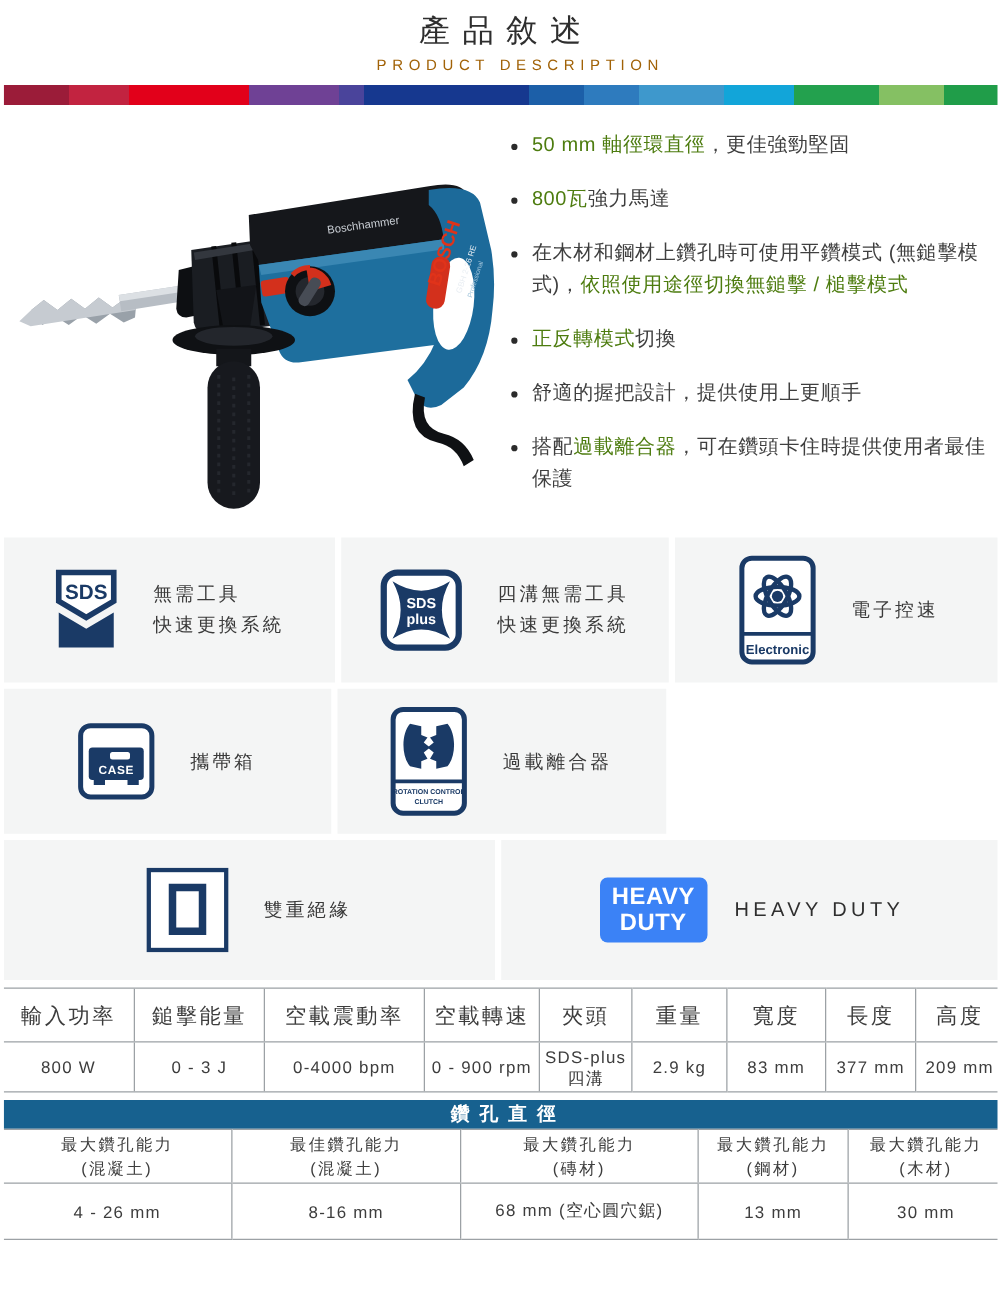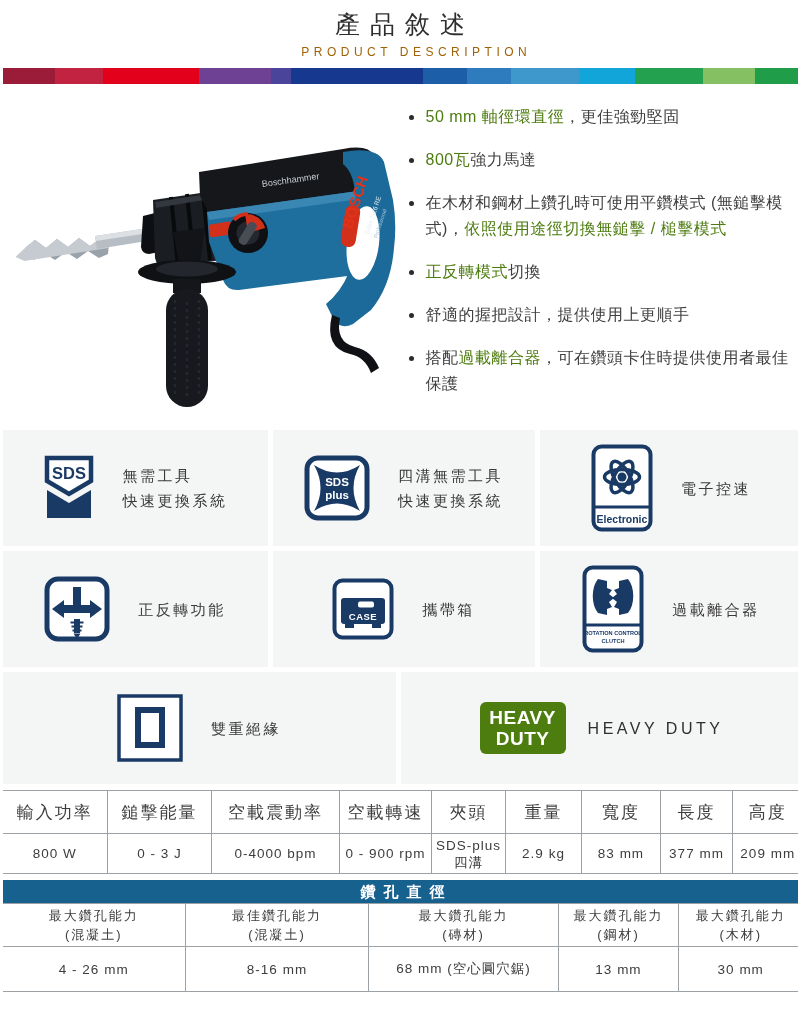--- a/index.html
+++ b/index.html
@@ -23,21 +23,21 @@
   .blue{color:#4d7c0f;}
   
   .features{position:absolute;top:430px;left:0;width:800px;}
   .frow{display:flex;gap:5px;margin-bottom:5px;}
   .fcell{background:#F4F5F5;display:flex;align-items:center;justify-content:center;}
   .r12{height:116px;}
   .r3{height:112px;}
   .w1{width:265px;} .w2{width:262px;} .w3{width:263px;}
   .w4{width:393px;} .w5{width:402px;}
   .flabel{margin-left:28px;font-size:15px;line-height:25px;letter-spacing:2.5px;color:#3a3a3a;white-space:pre-line;}
-  .heavy-badge{width:86px;height:52px;background:#4d7c0f;border-radius:6px;display:flex;align-items:center;justify-content:center;
+  .heavy-badge{width:86px;height:52px;background:#3b82f6;border-radius:6px;display:flex;align-items:center;justify-content:center;
     color:#fff;font-weight:bold;font-size:19px;line-height:21px;text-align:center;white-space:pre-line;letter-spacing:0.5px;}
   .heavy-label{margin-left:22px;font-size:16px;letter-spacing:3.5px;color:#2f2f2f;}
   
   .tables{position:absolute;top:790px;left:0;width:800px;}
   .tbar{height:23px;line-height:23px;background:#17618F;color:#fff;text-align:center;
         font-size:15px;font-weight:bold;letter-spacing:8px;text-indent:8px;}
   table{border-collapse:collapse;width:800px;table-layout:fixed;}
   th,td{border-top:1px solid #9CA1A5;border-bottom:1px solid #9CA1A5;text-align:center;
         font-weight:normal;white-space:pre-line;padding:0 2px;box-sizing:border-box;}
   th + th, td + td{border-left:1px solid #9CA1A5;}
@@ -160,31 +160,20 @@
             <ellipse cx="31" cy="33" rx="17.5" ry="7.5" transform="rotate(120 31 33)"></ellipse>
           </g>
           <circle cx="31" cy="33" r="4.5" fill="#1A3A66"></circle>
           <text x="31" y="79" font-size="10.5" font-weight="bold" fill="#1A3A66" text-anchor="middle">Electronic</text>
         </svg>
         <div class="flabel">電子控速</div>
       </div>
     </div>
 
     <div class="frow">
-      <div class="fcell r12 w1">
-        <svg width="66" height="66" viewBox="0 0 66 66">
-          <rect x="3" y="3" width="60" height="60" rx="11" fill="#fff" stroke="#1A3A66" stroke-width="5"></rect>
-          <rect x="29" y="11" width="8" height="18" fill="#1A3A66"></rect>
-          <path d="M8,33 L20,24 V29 H46 V24 L58,33 L46,42 V37 H20 V42 Z" fill="#1A3A66"></path>
-          <rect x="30" y="43" width="6" height="14" fill="#1A3A66"></rect>
-          <path d="M26.5,46.5 h13 M27.5,50.5 h11 M28.5,54.5 h9" stroke="#1A3A66" stroke-width="2.2"></path>
-          <path d="M29.5,57.5 l3.5,5.5 3.5,-5.5 z" fill="#1A3A66"></path>
-        </svg>
-        <div class="flabel">正反轉功能</div>
-      </div>
       <div class="fcell r12 w2">
         <svg width="62" height="62" viewBox="0 0 62 62">
           <rect x="2.5" y="2.5" width="57" height="57" rx="8" fill="#fff" stroke="#1A3A66" stroke-width="4"></rect>
           <path d="M12,20 h38 a3,3 0 0 1 3,3 v20 a3,3 0 0 1 -3,3 h-38 a3,3 0 0 1 -3,-3 v-20 a3,3 0 0 1 3,-3 z" fill="#1A3A66"></path>
           <rect x="26" y="23.5" width="16" height="6" rx="2" fill="#fff"></rect>
           <text x="31" y="41.5" font-size="9.5" font-weight="bold" fill="#fff" text-anchor="middle" letter-spacing="0.5">CASE</text>
           <rect x="13" y="46" width="9" height="4" fill="#1A3A66"></rect>
           <rect x="40" y="46" width="9" height="4" fill="#1A3A66"></rect>
         </svg>
         <div class="flabel">攜帶箱</div>

